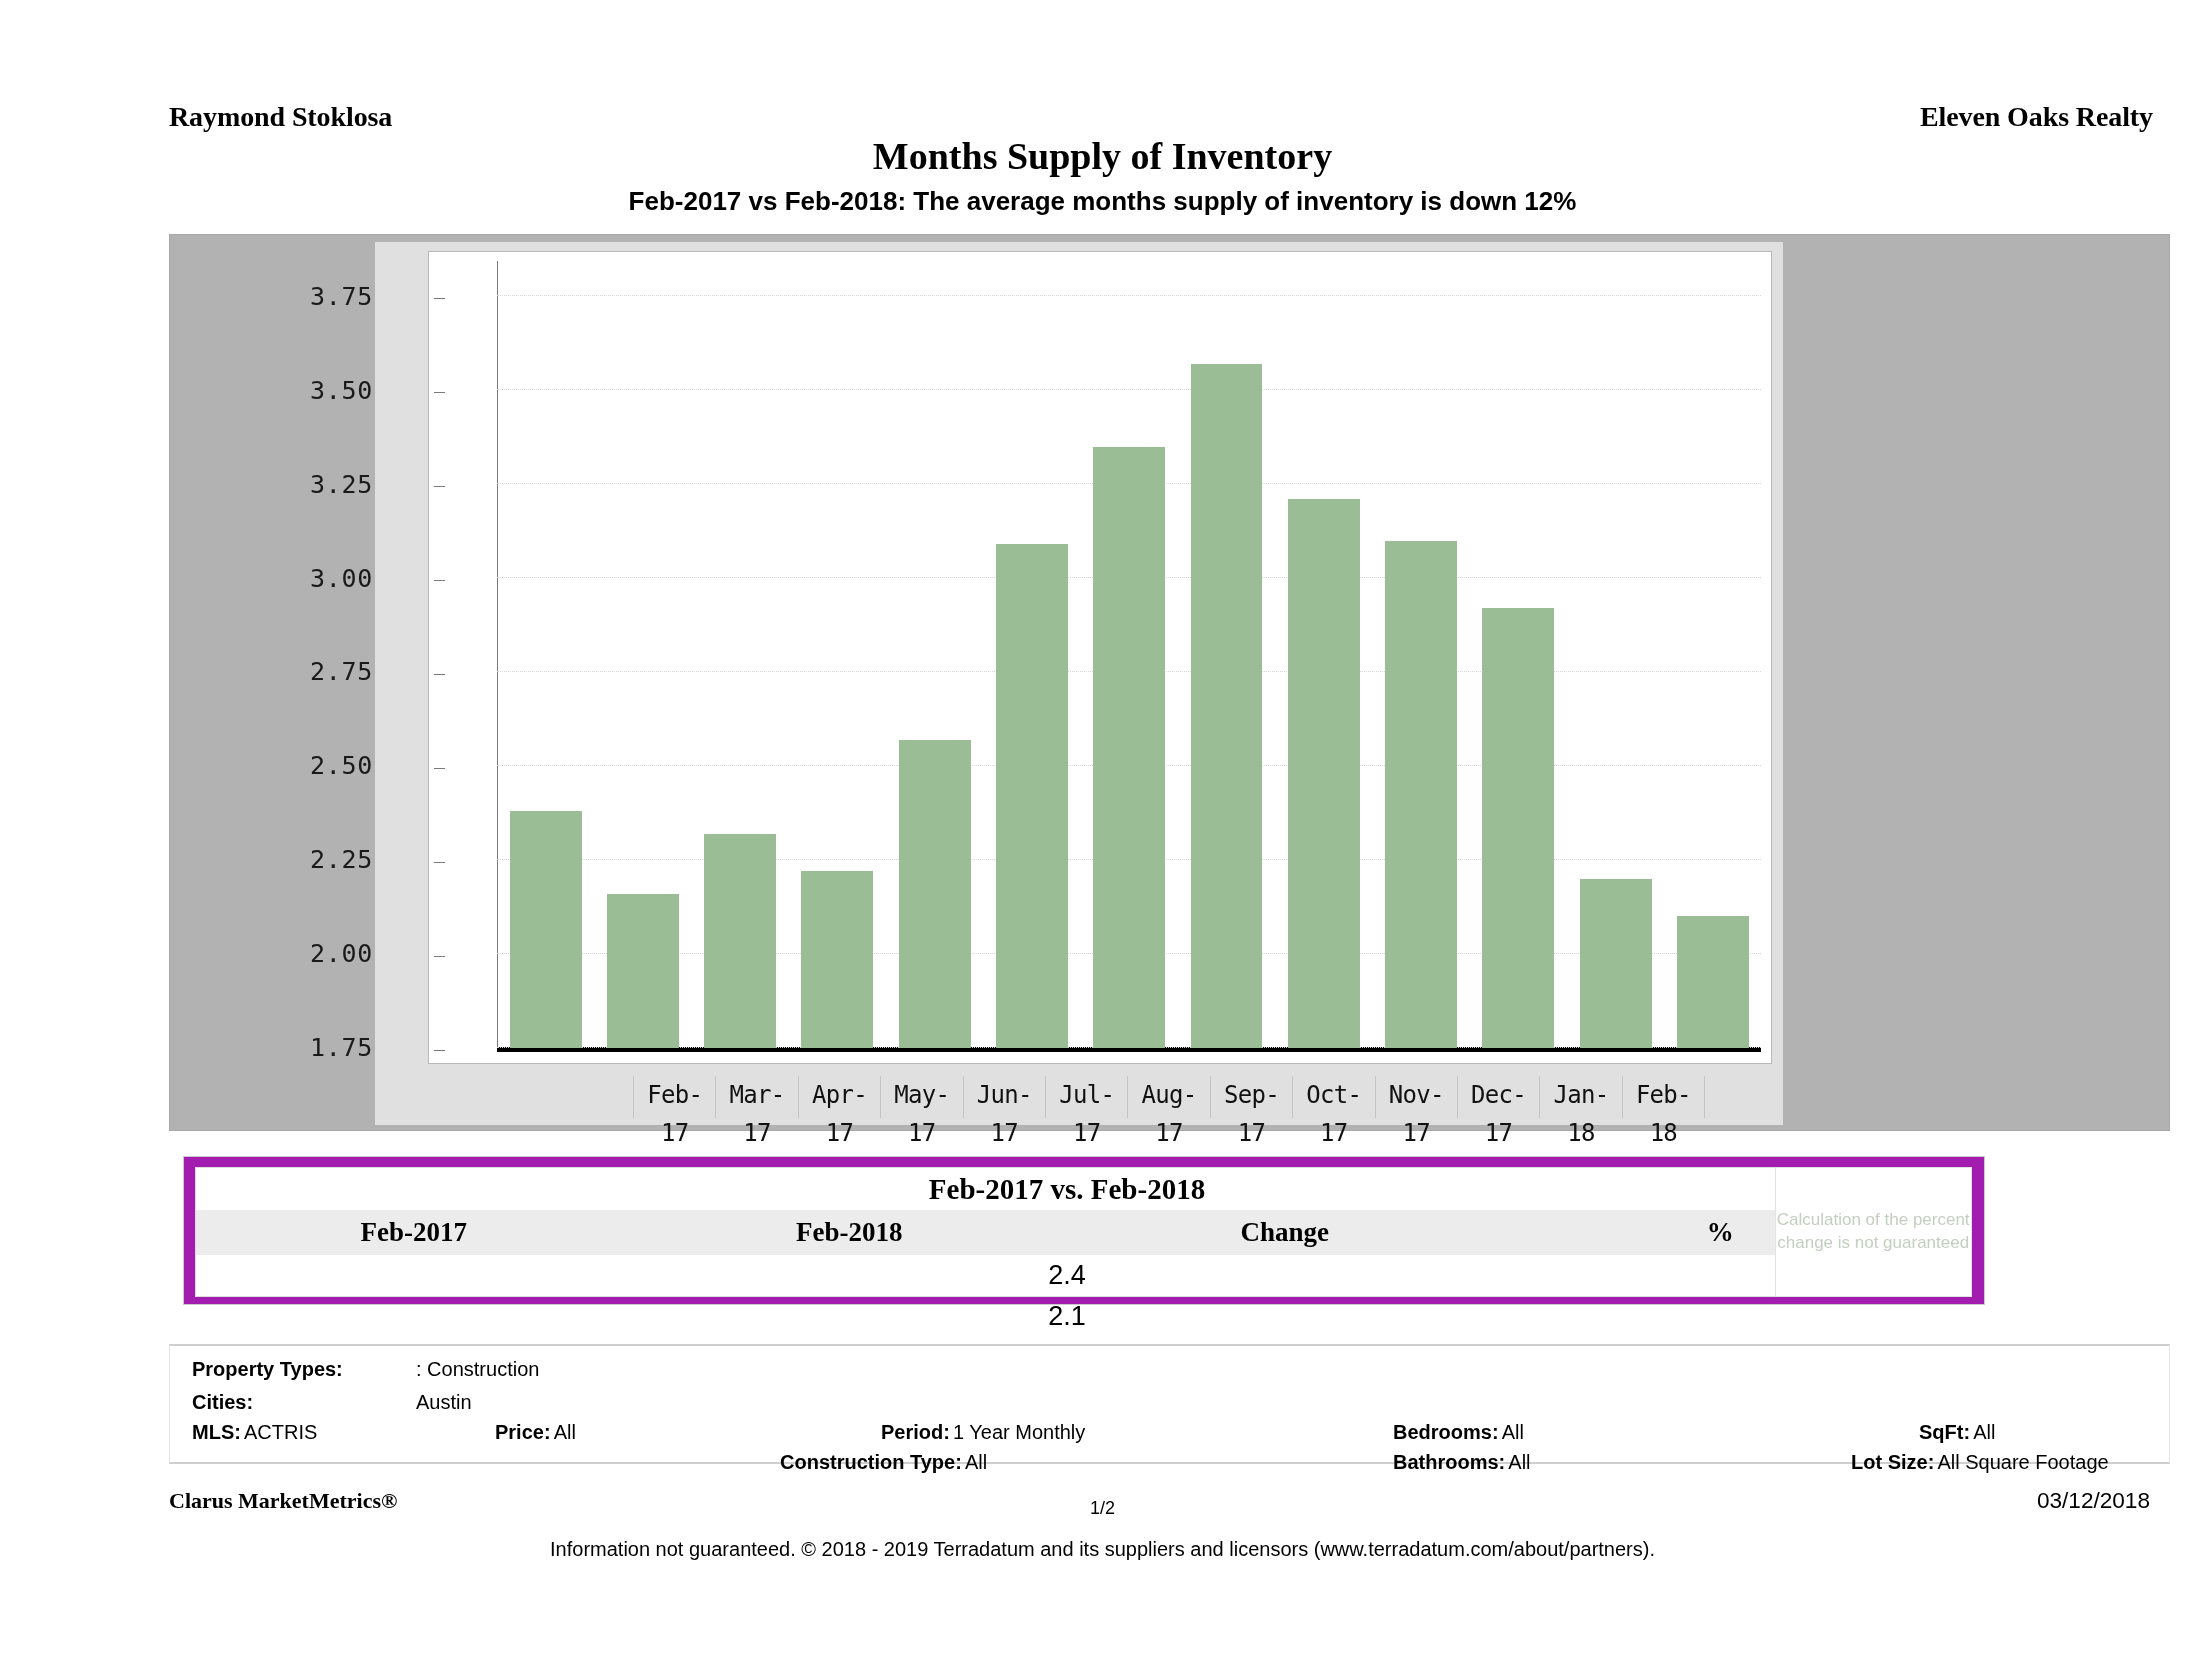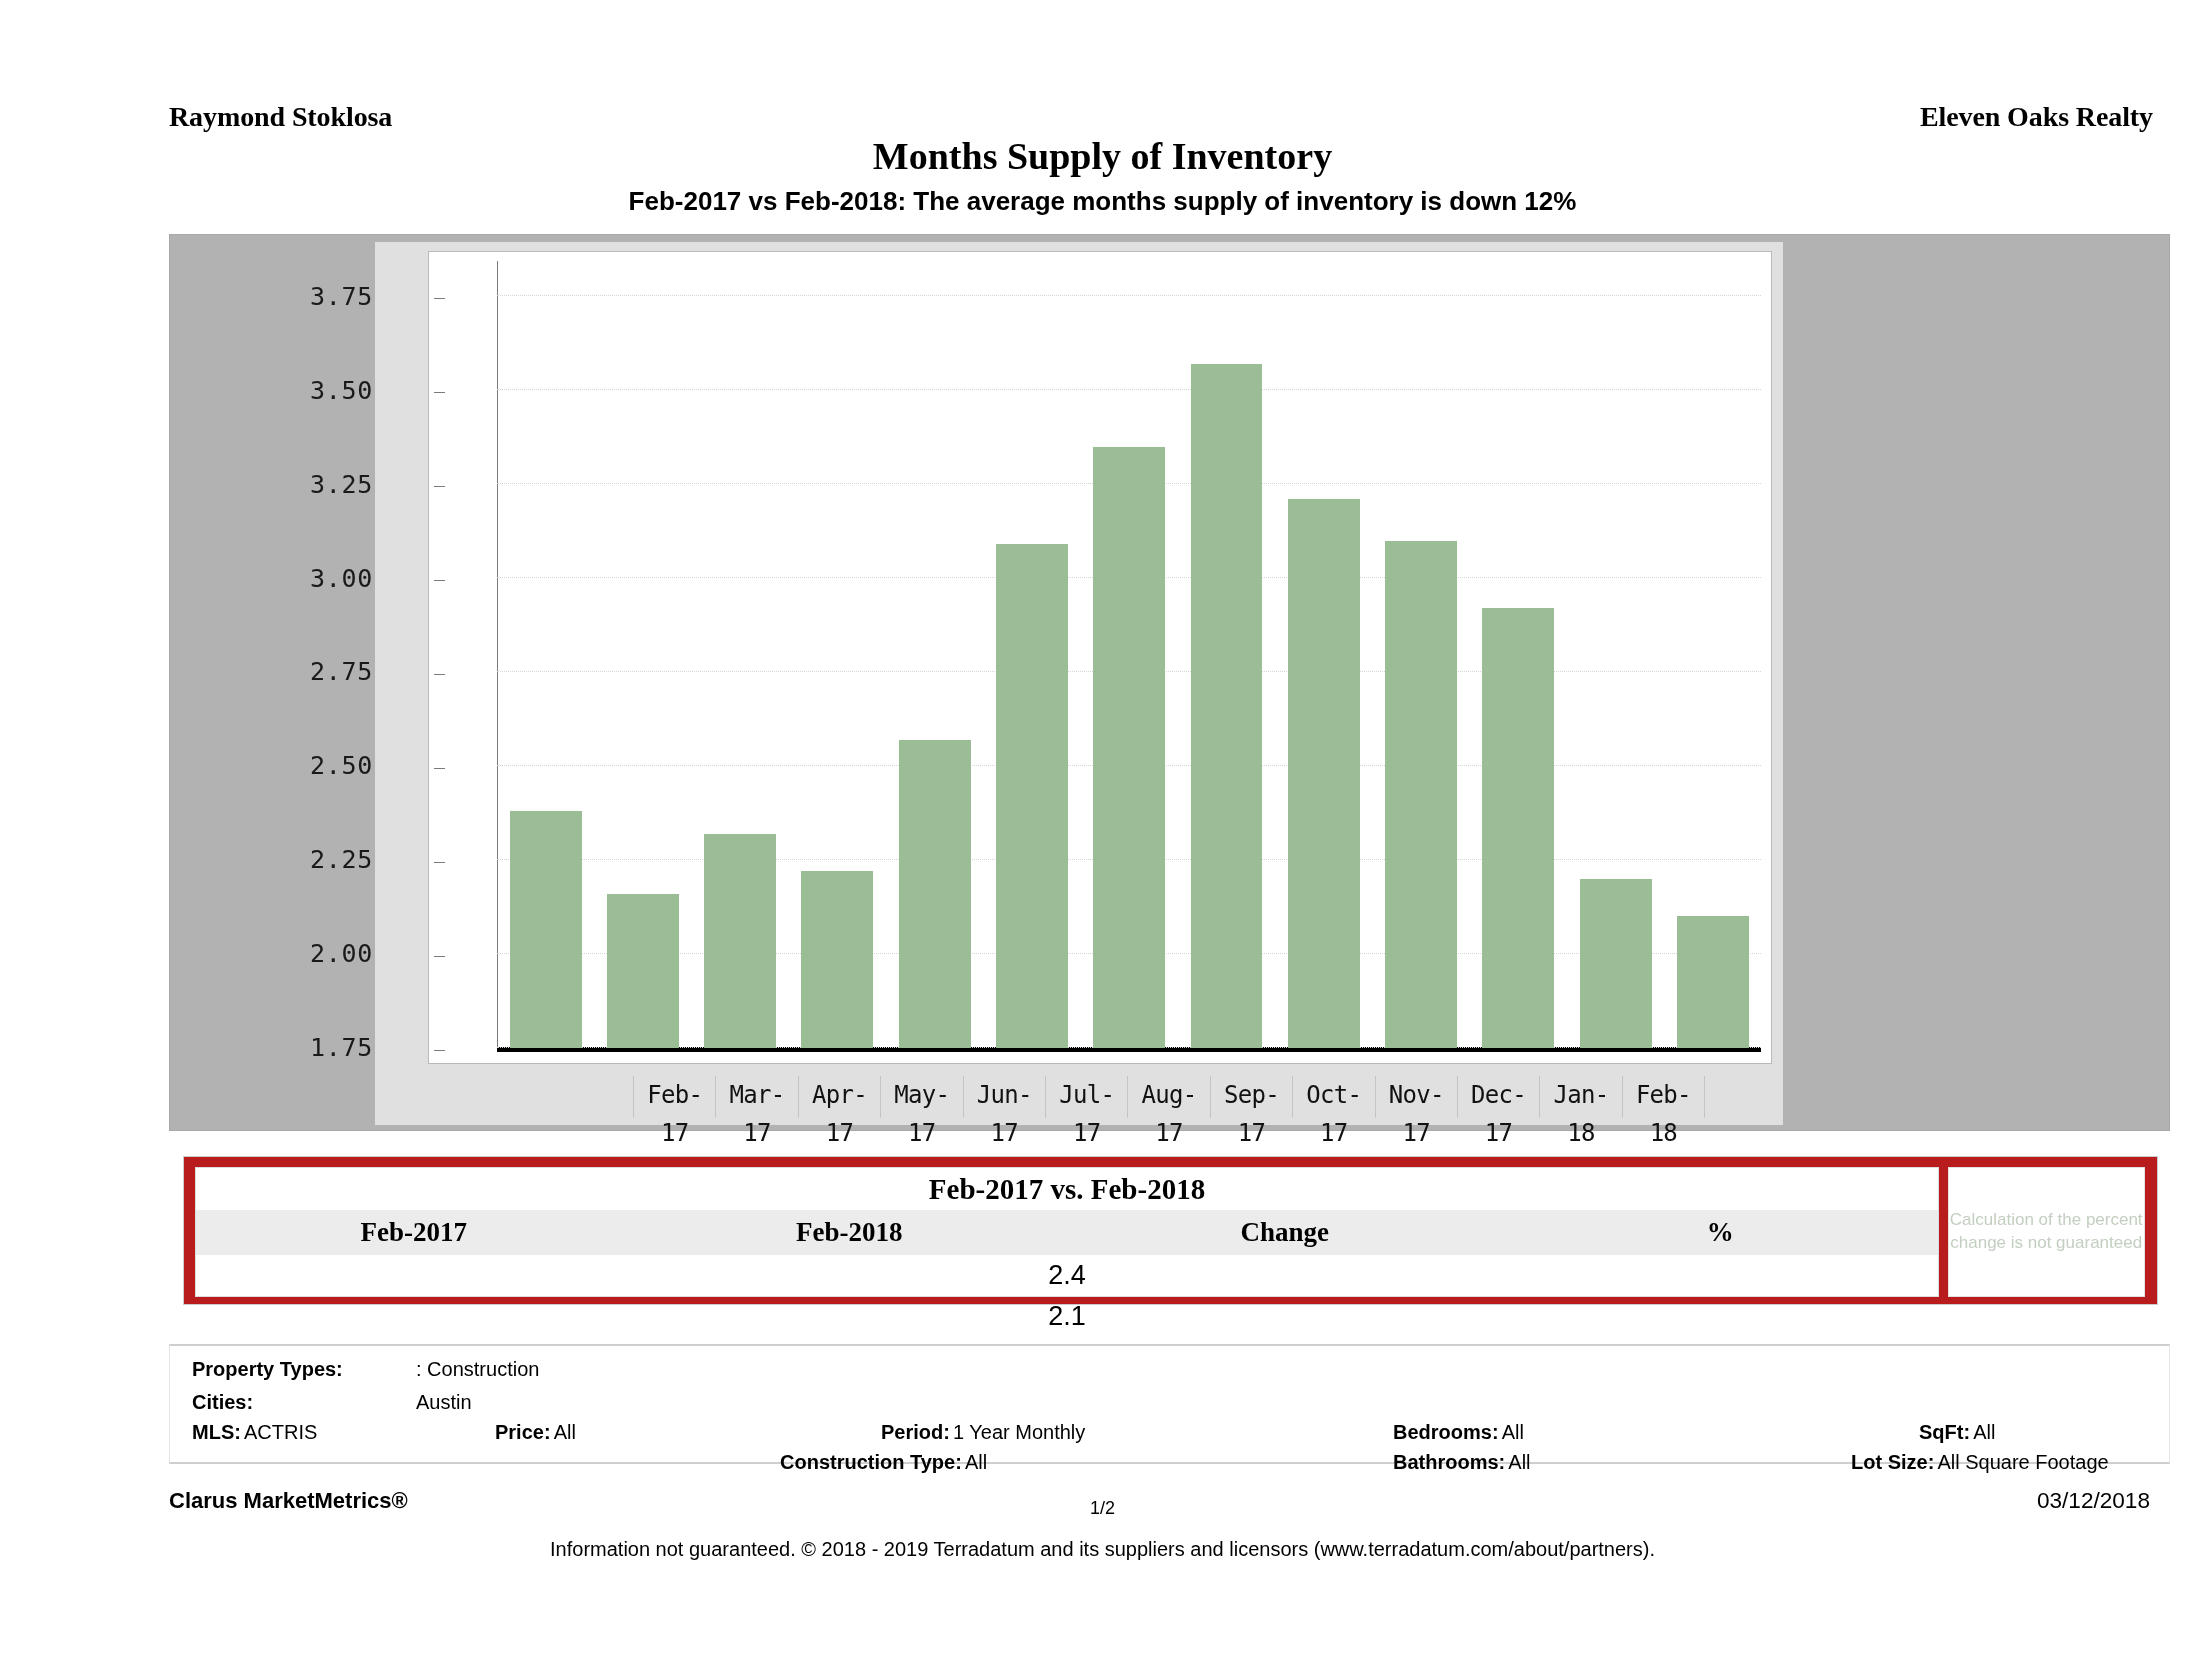--- a/index.html
+++ b/index.html
@@ -111,22 +111,22 @@
     font-family: "DejaVu Sans Mono", monospace;
     border-left: 1.4px solid #c4c4c4;
     line-height: 38px;
     letter-spacing: -0.7px;
   }
   .xlabel:last-child { border-right: 1.4px solid #c4c4c4; }
 
   
   .summary-outer {
     position: absolute; left: 183px; top: 1156px;
-    width: 1975px; height: 149px;
-    background: #b91c1c;
+    width: 1802px; height: 149px;
+    background: #a21caf;
     border: 0.7px solid #cccccc;
   }
   .summary-table {
     position: absolute; left: 11px; top: 9.6px;
     width: 1744px; height: 130px;
     background: #fff;
     border: 0.7px solid #dddddd;
   }
   .sum-title {
     height: 42px; line-height: 42px; text-align: center;
@@ -177,21 +177,21 @@
   .crit-val {
     font-size: 20px; color: #000;
     font-family: "Liberation Sans", sans-serif;
   }
   .cpos { position: absolute; white-space: nowrap; }
 
   
   .foot-left {
     position: absolute; left: 169px; top: 1488px;
     font-size: 22px; font-weight: bold; color: #000;
-    font-family: Liberation Sans, sans-serif;
+    font-family: Liberation Serif, serif;
   }
   .foot-center {
     position: absolute; left: 0; right: 0; top: 1498px;
     text-align: center; font-size: 18px; color: #000;
     font-family: "Liberation Sans", sans-serif;
   }
   .foot-right {
     position: absolute; right: 55px; top: 1488px;
     font-size: 22.6px; color: #000;
     font-family: "Liberation Sans", sans-serif;

